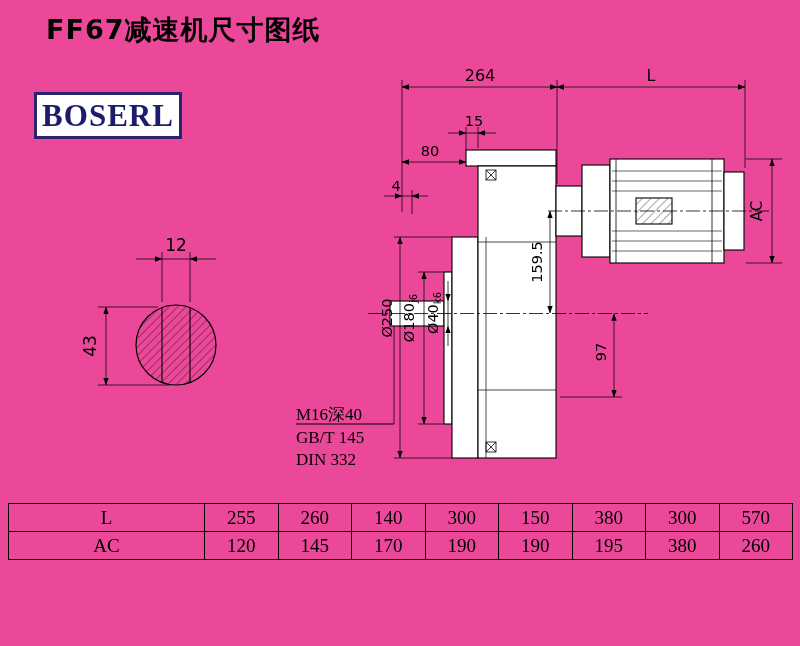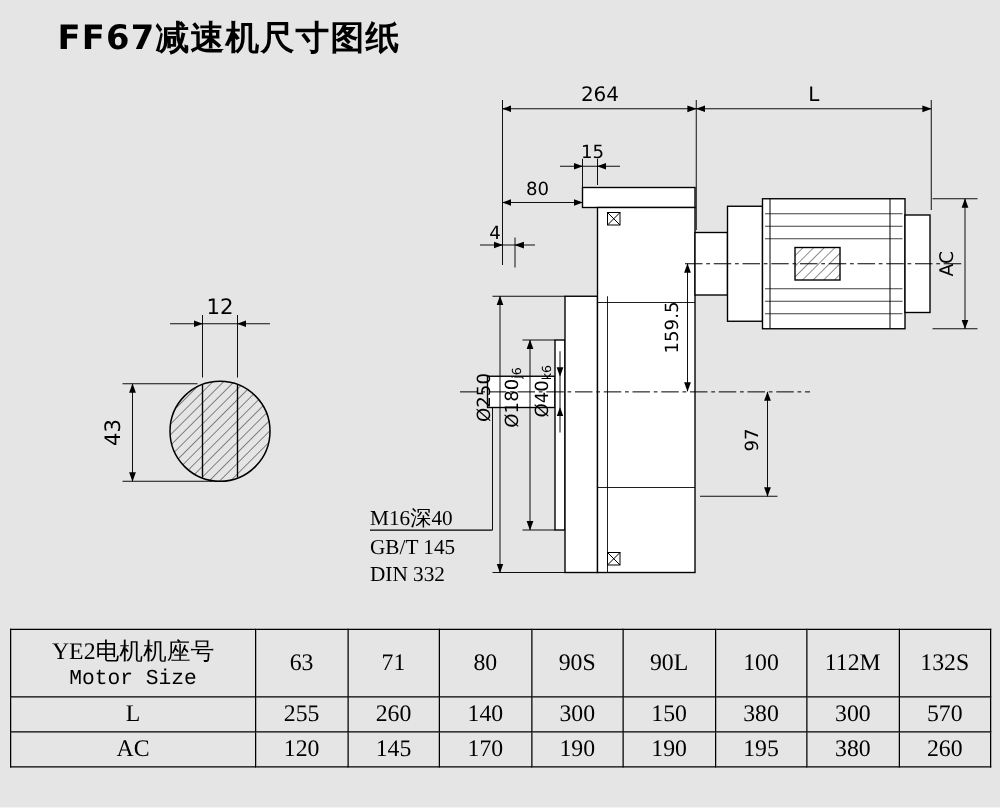--- a/index.html
+++ b/index.html
@@ -1,18 +1,18 @@
 <!DOCTYPE html>
 <html><head>
 <meta charset="utf-8">
 <style>
   * { margin:0; padding:0; box-sizing:border-box; }
   html,body { background:#fff; }
   body { width:800px; height:646px; font-family:"Liberation Sans",sans-serif; }
-  .page { position:relative; width:800px; height:646px; background:#e5e5e5; overflow:hidden; }
+  .page { position:relative; width:800px; height:646px; background:#ec4899; overflow:hidden; }
   .title {
     position:absolute; left:46px; top:12px;
     font-size:27px; font-weight:bold; color:#000;
     font-family:"DejaVu Sans",sans-serif; letter-spacing:1px;
   }
   .brand-box {
     position:absolute; left:34px; top:92px; width:148px; height:47px;
     border:3px solid #2b2370; background:#fff;
     display:flex; align-items:center; justify-content:center;
   }
@@ -31,20 +31,23 @@
   .data-row td { height:28px; }
   .motor-size { font-family:"Liberation Mono",monospace; font-size:17px; letter-spacing:0px; }
 </style>
 </head>
 <body>
 
 <div class="page">
 
   <div class="title">FF67减速机尺寸图纸</div>
 
+  <div class="brand-box">
+    <span class="brand-text">BOSERL</span>
+  </div>
 
   <svg class="drawing" width="800" height="452" viewBox="0 48 800 452" xmlns="http://www.w3.org/2000/svg">
     <defs>
       <marker id="arr" viewBox="0 0 10 10" refX="9.5" refY="5" markerWidth="10" markerHeight="10" orient="auto-start-reverse">
         <path d="M0,1.4 L10,5 L0,8.6 Z" fill="#000"></path>
       </marker>
       <pattern id="hatch" width="6" height="6" patternUnits="userSpaceOnUse" patternTransform="rotate(45)">
         <line x1="0" y1="0" x2="0" y2="6" stroke="#000" stroke-width="0.7"></line>
       </pattern>
     </defs>
@@ -178,34 +181,20 @@
       <col style="width:73.5px">
         <col style="width:73.5px">
         <col style="width:73.5px">
         <col style="width:73.5px">
       <col style="width:73.5px">
         <col style="width:73.5px">
         <col style="width:73.5px">
         <col style="width:73.5px">
     </colgroup>
     <tbody>
-      <tr>
-        <td class="th-cell">
-          <div>YE2电机机座号</div>
-          <div class="motor-size">Motor Size</div>
-        </td>
-        <td class="th-cell">63</td>
-        <td class="th-cell">71</td>
-        <td class="th-cell">80</td>
-        <td class="th-cell">90S</td>
-        <td class="th-cell">90L</td>
-        <td class="th-cell">100</td>
-        <td class="th-cell">112M</td>
-        <td class="th-cell">132S</td>
-      </tr>
       <tr class="data-row">
         <td>L</td>
         <td>255</td>
         <td>260</td>
         <td>140</td>
         <td>300</td>
         <td>150</td>
         <td>380</td>
         <td>300</td>
         <td>570</td>

